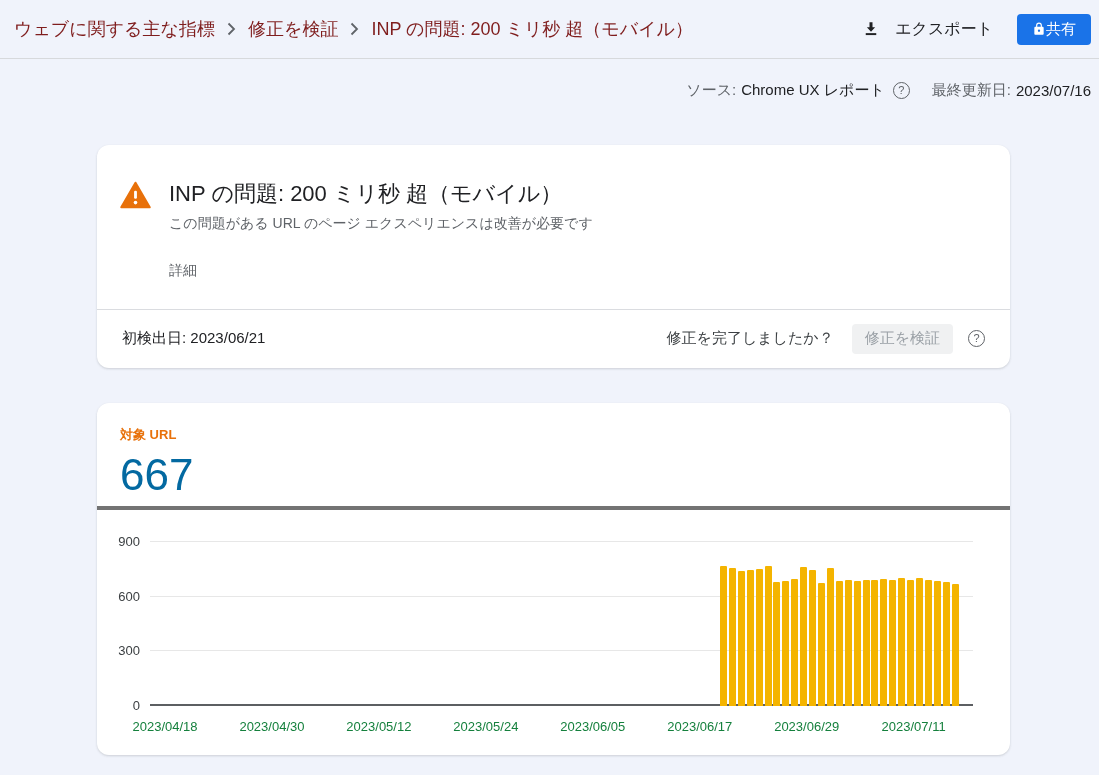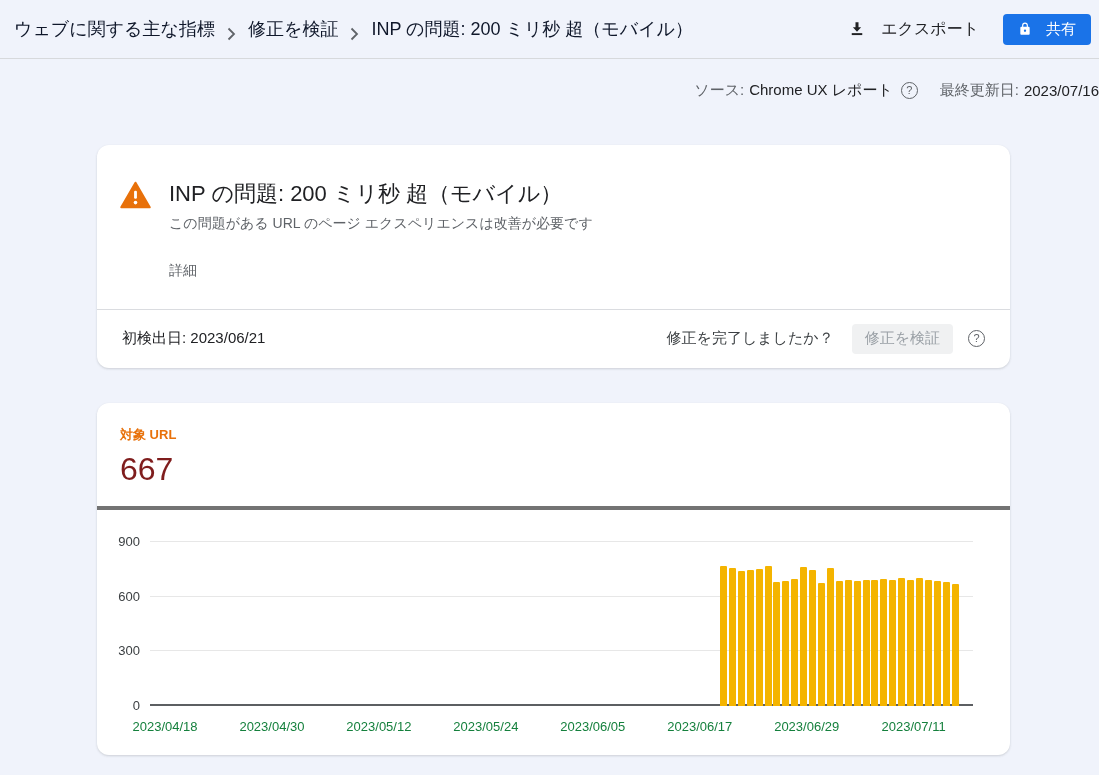--- a/index.html
+++ b/index.html
@@ -10,40 +10,40 @@
     font-family:"Liberation Sans","DejaVu Sans",sans-serif;
     color:#202124;
   }
 
   
   .topbar {
     height:59px; border-bottom:1px solid #d7d9dc;
     display:flex; align-items:center; justify-content:space-between;
     padding:0 8px 0 14px;
   }
-  .breadcrumb { display:flex; align-items:flex-end; font-size:18px; color:#0f172a; }
+  .breadcrumb { display:flex; align-items:center; font-size:18px; color:#7f1d1d; }
   .crumb { cursor:pointer; white-space:nowrap; }
   .crumb.current { cursor:default; }
   .chev { margin:0 12px; display:inline-flex; align-items:center; }
   .topbar-actions { display:flex; align-items:center; }
   .export-btn {
     display:flex; align-items:center; gap:15px;
     background:transparent; border:none; font-size:16px; color:#202124;
     font-family:Liberation Sans, sans-serif; cursor:pointer; padding:6px 10px;
   }
   .share-btn {
-    margin-left:14px; display:flex; align-items:center; gap:14px;
+    margin-left:14px; display:flex; align-items:center; gap:0;
     background:#1a73e8; color:#fff; border:none; border-radius:4px;
     height:31px; padding:0 15px; font-size:15px; font-family:inherit; cursor:pointer;
   }
 
   
   .meta-row {
     display:flex; justify-content:flex-end; align-items:center;
-    margin-top:21px; font-size:15px; height:20px;
+    padding-right:8px; margin-top:21px; font-size:15px; height:20px;
   }
   .meta-label { color:#5f6368; margin-right:5px; }
   .meta-value { color:#202124; }
   .meta-gap { width:22px; }
   .help-circle {
     display:inline-flex; align-items:center; justify-content:center;
     width:17px; height:17px; border:1.5px solid #5f6368; border-radius:50%;
     color:#5f6368; font-size:11px; line-height:1; margin-left:8px; cursor:pointer;
     flex:0 0 auto;
   }
@@ -72,21 +72,21 @@
     margin-left:18px; background:#f0f1f2; color:#9aa0a6; border:none;
     border-radius:4px; height:30px; padding:0 13px; font-size:15px;
     font-family:inherit; cursor:default;
   }
   .fix-group .help-circle { margin-left:15px; }
 
   
   .chart-card { margin-top:35px; height:352px; }
   .counter-section { height:107px; border-bottom:4px solid #737373; padding:23px 0 0 23px; }
   .counter-label { font-size:13px; font-weight:bold; color:#e8710a; }
-  .counter-value { font-size:32px; color:#7f1d1d; margin-top:9px; line-height:1; }
+  .counter-value { font-size:44px; color:#0369a1; margin-top:9px; line-height:1; }
   .chart-section { position:relative; height:244px; }
   .chart-plot { position:absolute; left:53px; top:32px; width:823px; height:164px; }
   .gridline { position:absolute; left:0; right:0; height:1px; background:#e7e7e7; }
   .axis-line { position:absolute; left:0; right:0; bottom:0; height:2px; background:#5c5f62; }
   .ytick {
     position:absolute; left:-53px; width:43px; text-align:right;
     font-size:13px; color:#3c4043; line-height:16px;
   }
   .xtick {
     position:absolute; top:177px; transform:translateX(-50%);

